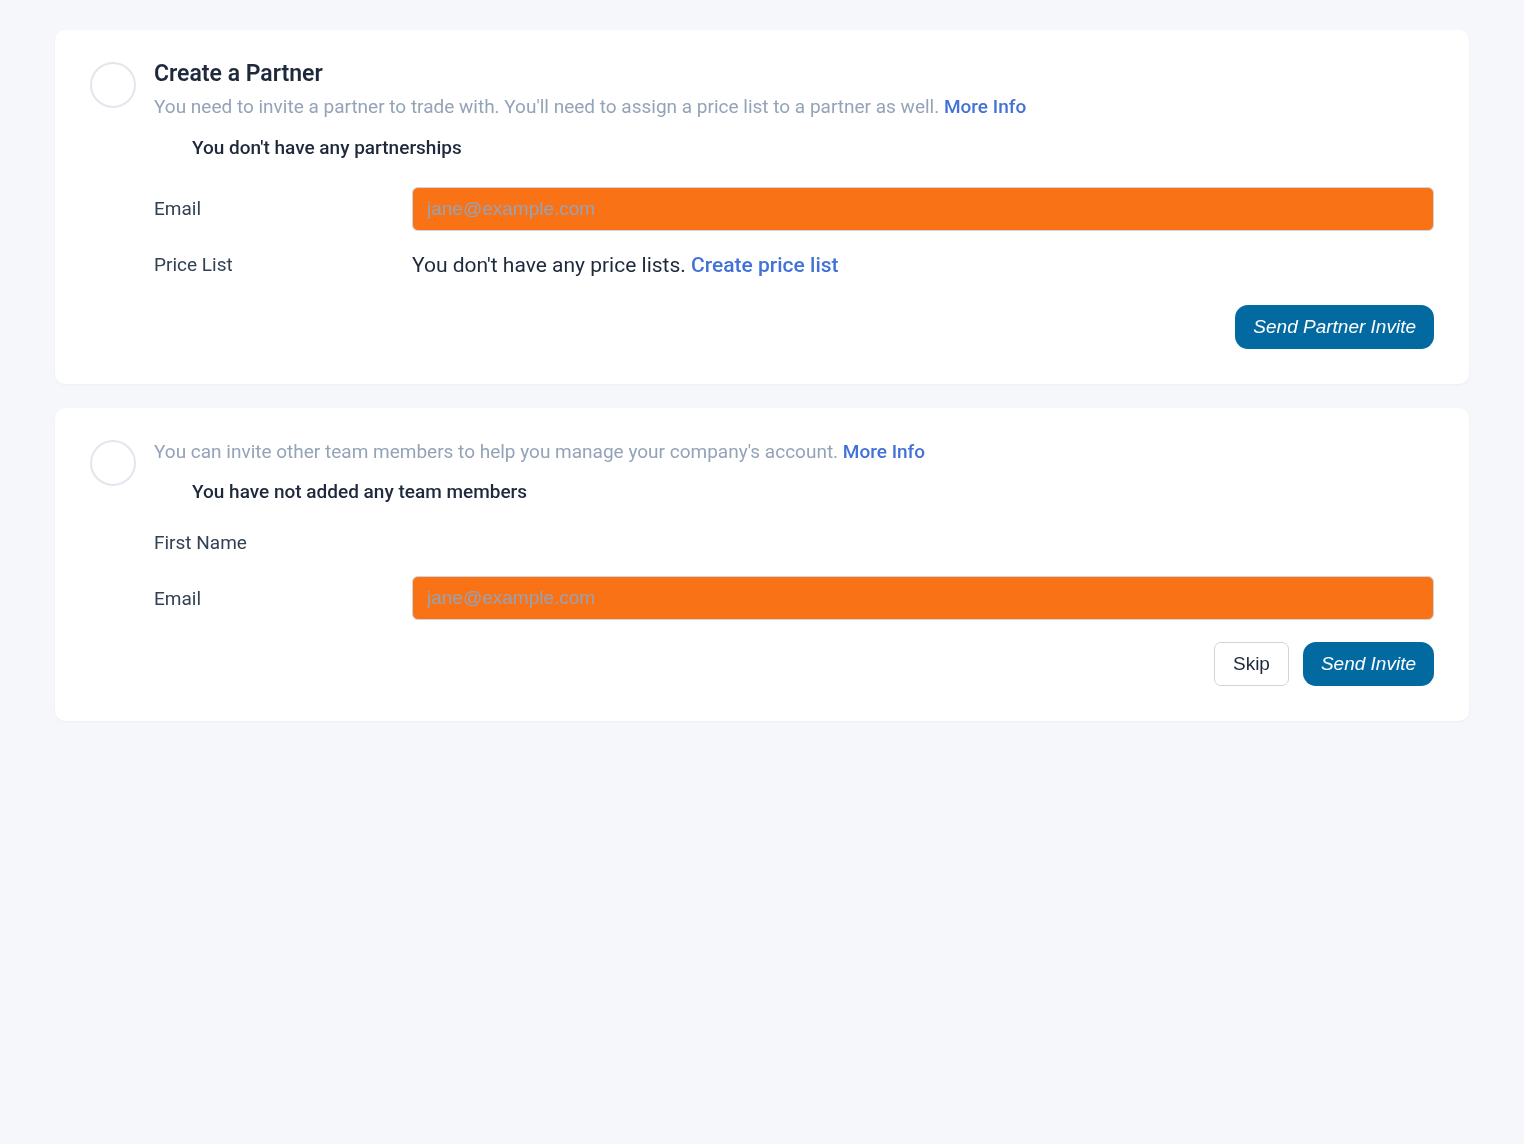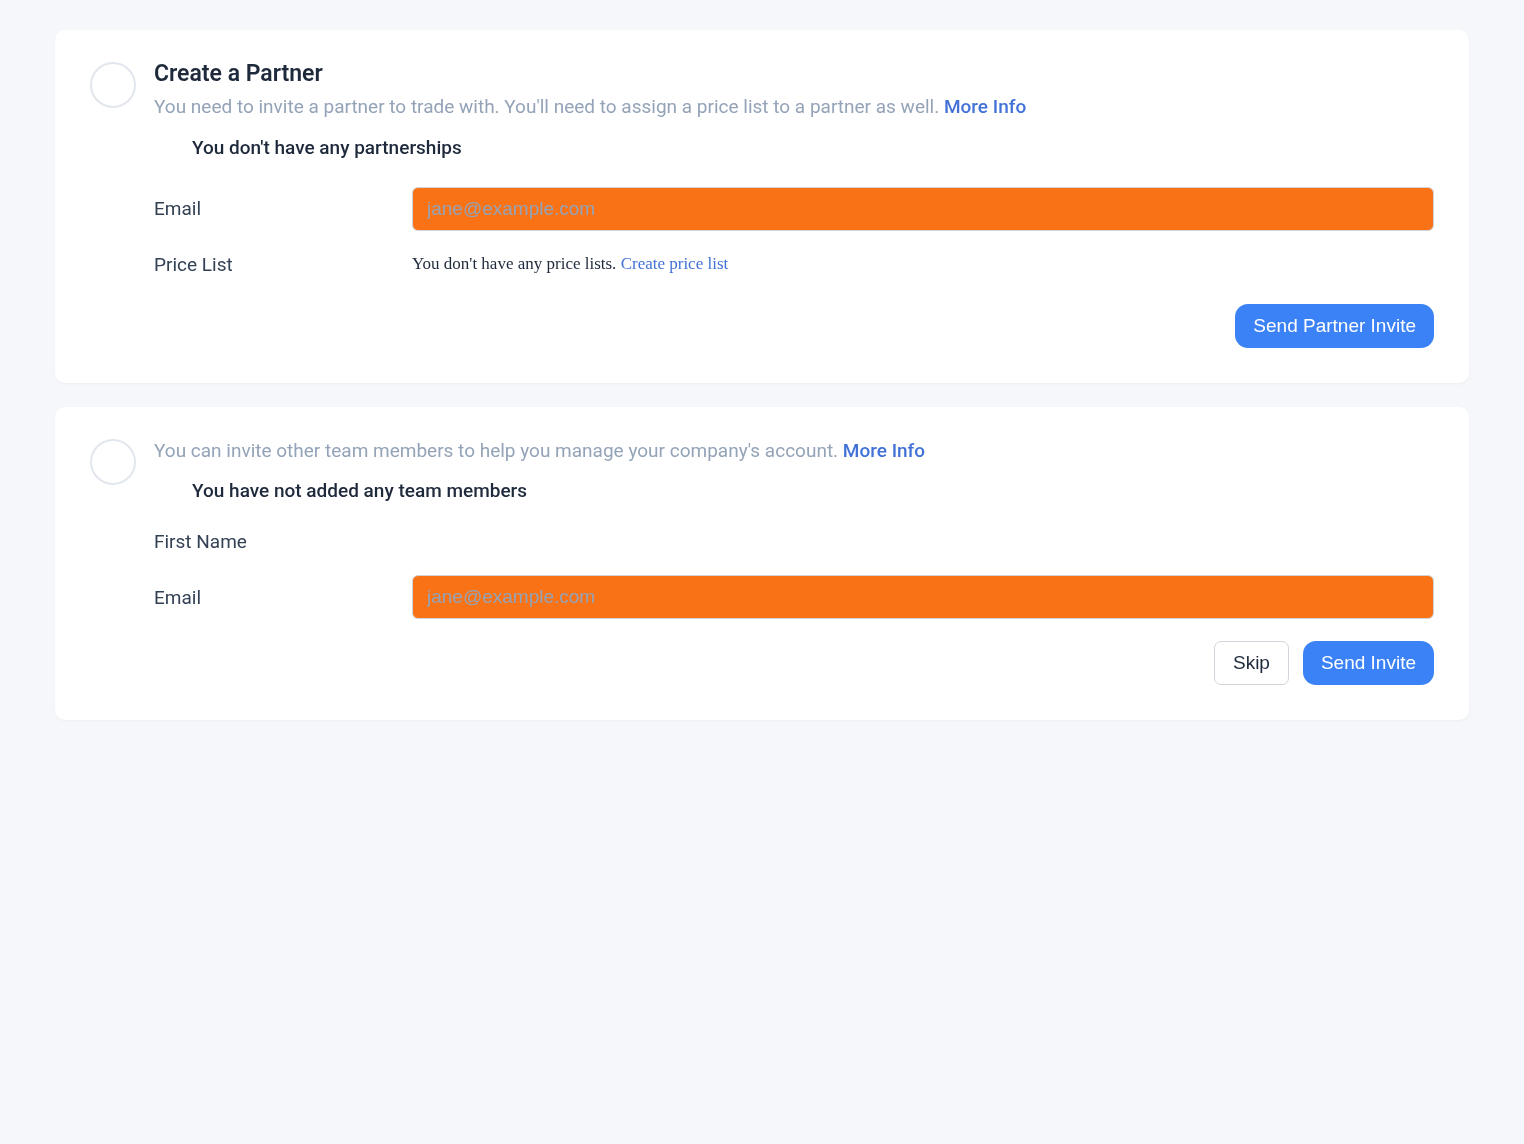--- a/index.html
+++ b/index.html
@@ -84,38 +84,38 @@
       border: 1px solid #d1d5db;
       border-radius: 6px;
       color: #334155;
       background: #f97316;
     }
     .form-input::placeholder {
       color: #94a3b8;
     }
     .form-value {
       flex: 1;
-      font-size: 17px;
+      font-size: 21px;
       color: #1e293b;
-      font-family: Liberation Serif, serif;
     }
     .btn-row {
       display: flex;
       justify-content: flex-end;
       gap: 14px;
     }
     .btn-primary {
-      background-color: #3b82f6;
+      background-color: #0369a1;
       color: #ffffff;
       border: none;
       border-radius: 13px;
       padding: 11px 18px;
       font-size: 19px;
       font-weight: 500;
       cursor: pointer;
+      font-style: italic;
     }
     .btn-secondary {
       background-color: #ffffff;
       color: #1e293b;
       border: 1px solid #d1d5db;
       border-radius: 7px;
       padding: 10px 18px;
       font-size: 19px;
       font-weight: 500;
       cursor: pointer;

